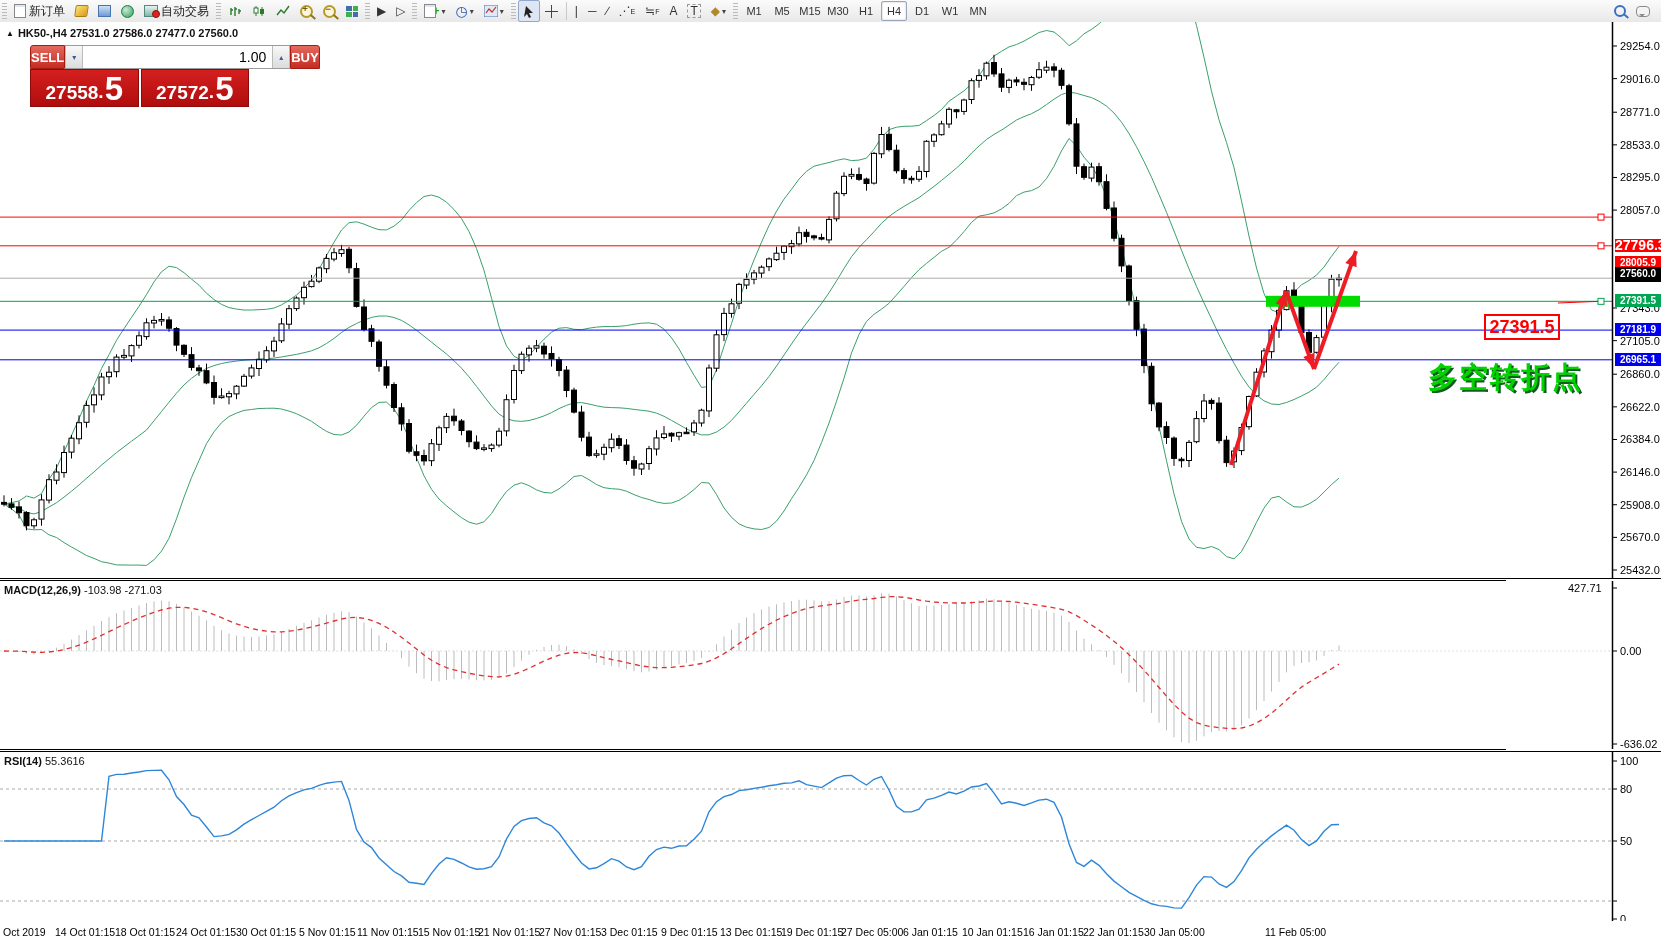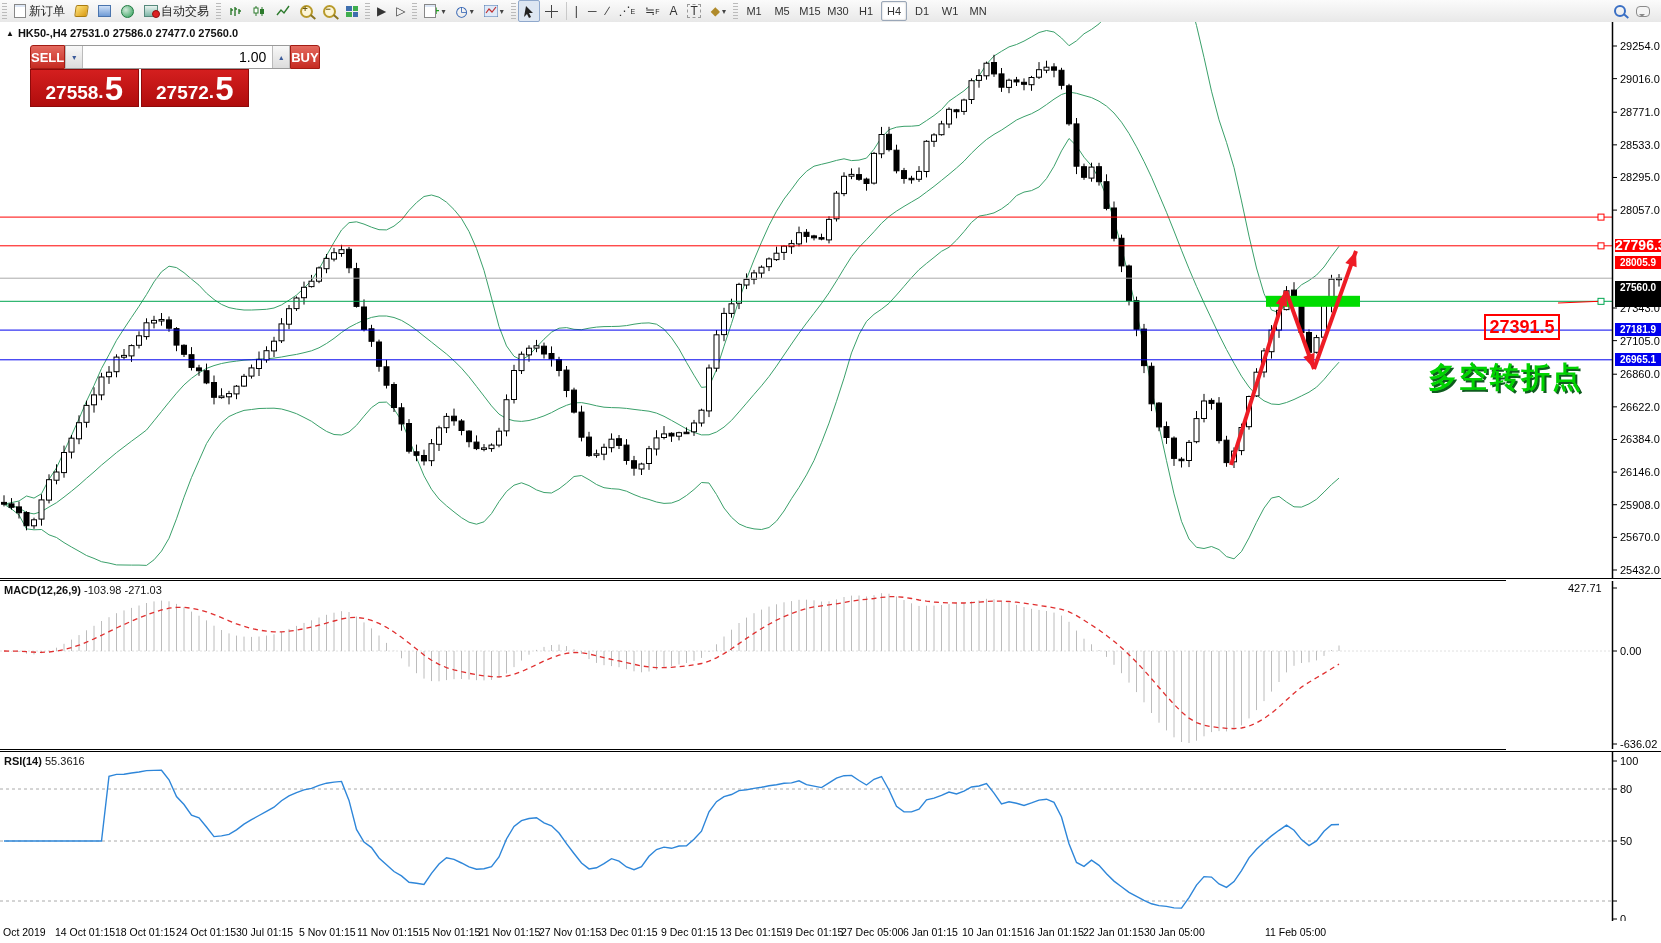--- a/index.html
+++ b/index.html
@@ -656,21 +656,21 @@
     <div class="axis-lab" style="left: 1620px; top: 411.474px;">26384.0</div>
     <div class="axis-lab" style="left: 1620px; top: 444.104px;">26146.0</div>
     <div class="axis-lab" style="left: 1620px; top: 476.733px;">25908.0</div>
     <div class="axis-lab" style="left: 1620px; top: 509.363px;">25670.0</div>
     <div class="axis-lab" style="left: 1620px; top: 541.992px;">25432.0</div>
     <div class="axis-lab" style="left: 1615px; top: 188.113px; width: 46px; height: 13px; background: rgb(255, 0, 0); color: rgb(255, 255, 255); font-size: 10px; font-weight: bold; text-align: center; line-height: 13px; margin-top: 46px;">28005.9</div>
     <div class="axis-lab" style="left: 1615px; top: 216.849px; width: 46px; height: 13px; background: rgb(255, 0, 0); color: rgb(255, 255, 255); font-size: 14px; font-weight: bold; text-align: center; line-height: 13px;">27796.3</div>
     <div class="axis-lab" style="left: 1615px; top: 272.347px; width: 46px; height: 13px; background: rgb(0, 166, 81); color: rgb(255, 255, 255); font-size: 10px; font-weight: bold; text-align: center; line-height: 13px;">27391.5</div>
     <div class="axis-lab" style="left: 1615px; top: 301.083px; width: 46px; height: 13px; background: rgb(0, 0, 238); color: rgb(255, 255, 255); font-size: 10px; font-weight: bold; text-align: center; line-height: 13px;">27181.9</div>
     <div class="axis-lab" style="left: 1615px; top: 330.806px; width: 46px; height: 13px; background: rgb(0, 0, 238); color: rgb(255, 255, 255); font-size: 10px; font-weight: bold; text-align: center; line-height: 13px;">26965.1</div>
-    <div class="axis-lab" style="left: 1615px; top: 259px; width: 46px; height: 26px; background: rgb(0, 0, 0); color: rgb(255, 255, 255); font-size: 10px; font-weight: bold; text-align: center; line-height: 13px;">27560.0</div>
+    <div class="axis-lab" style="left: 1615px; top: 245px; width: 46px; height: 15px; background: rgb(0, 0, 0); color: rgb(255, 255, 255); font-size: 10px; font-weight: bold; text-align: center; line-height: 13px;">27560.0</div>
   </div>
 
 <div class="macd-panel">
   <svg id="macd-svg" width="1661" height="168">
       <line x1="0" y1="70" x2="1612" y2="70" stroke="#e0e0e0" stroke-width="1" stroke-dasharray="2 2"></line>
       <g>
         <line x1="4" y1="70" x2="4" y2="70.0" stroke="#bcbcbc" stroke-width="1"></line>
         <line x1="11.5" y1="70" x2="11.5" y2="70.3" stroke="#bcbcbc" stroke-width="1"></line>
         <line x1="19" y1="70" x2="19" y2="71.0" stroke="#bcbcbc" stroke-width="1"></line>
         <line x1="26.5" y1="70" x2="26.5" y2="72.6" stroke="#bcbcbc" stroke-width="1"></line>
@@ -885,21 +885,21 @@
     <div class="axis-lab" style="left: 1620px; top: 83px;">50</div>
     <div class="axis-lab" style="left: 1620px; top: 143px; margin-top: 27px;">15</div>
     <div class="axis-lab" style="left: 1620px; top: 161px;">0</div>
   </div>
 
 <div class="time-axis" id="time-axis">
     <div class="time-lab" style="left: 3px;">Oct 2019</div>
     <div class="time-lab" style="left: 55px;">14 Oct 01:15</div>
     <div class="time-lab" style="left: 115px;">18 Oct 01:15</div>
     <div class="time-lab" style="left: 176px;">24 Oct 01:15</div>
-    <div class="time-lab" style="left: 236px;">30 Jul 01:15</div>
+    <div class="time-lab" style="left: 236px;">30 Oct 01:15</div>
     <div class="time-lab" style="left: 299px;">5 Nov 01:15</div>
     <div class="time-lab" style="left: 357px;">11 Nov 01:15</div>
     <div class="time-lab" style="left: 418px;">15 Nov 01:15</div>
     <div class="time-lab" style="left: 478px;">21 Nov 01:15</div>
     <div class="time-lab" style="left: 539px;">27 Nov 01:15</div>
     <div class="time-lab" style="left: 601px;">3 Dec 01:15</div>
     <div class="time-lab" style="left: 661px;">9 Dec 01:15</div>
     <div class="time-lab" style="left: 720px;">13 Dec 01:15</div>
     <div class="time-lab" style="left: 781px;">19 Dec 01:15</div>
     <div class="time-lab" style="left: 841px;">27 Dec 05:00</div>

